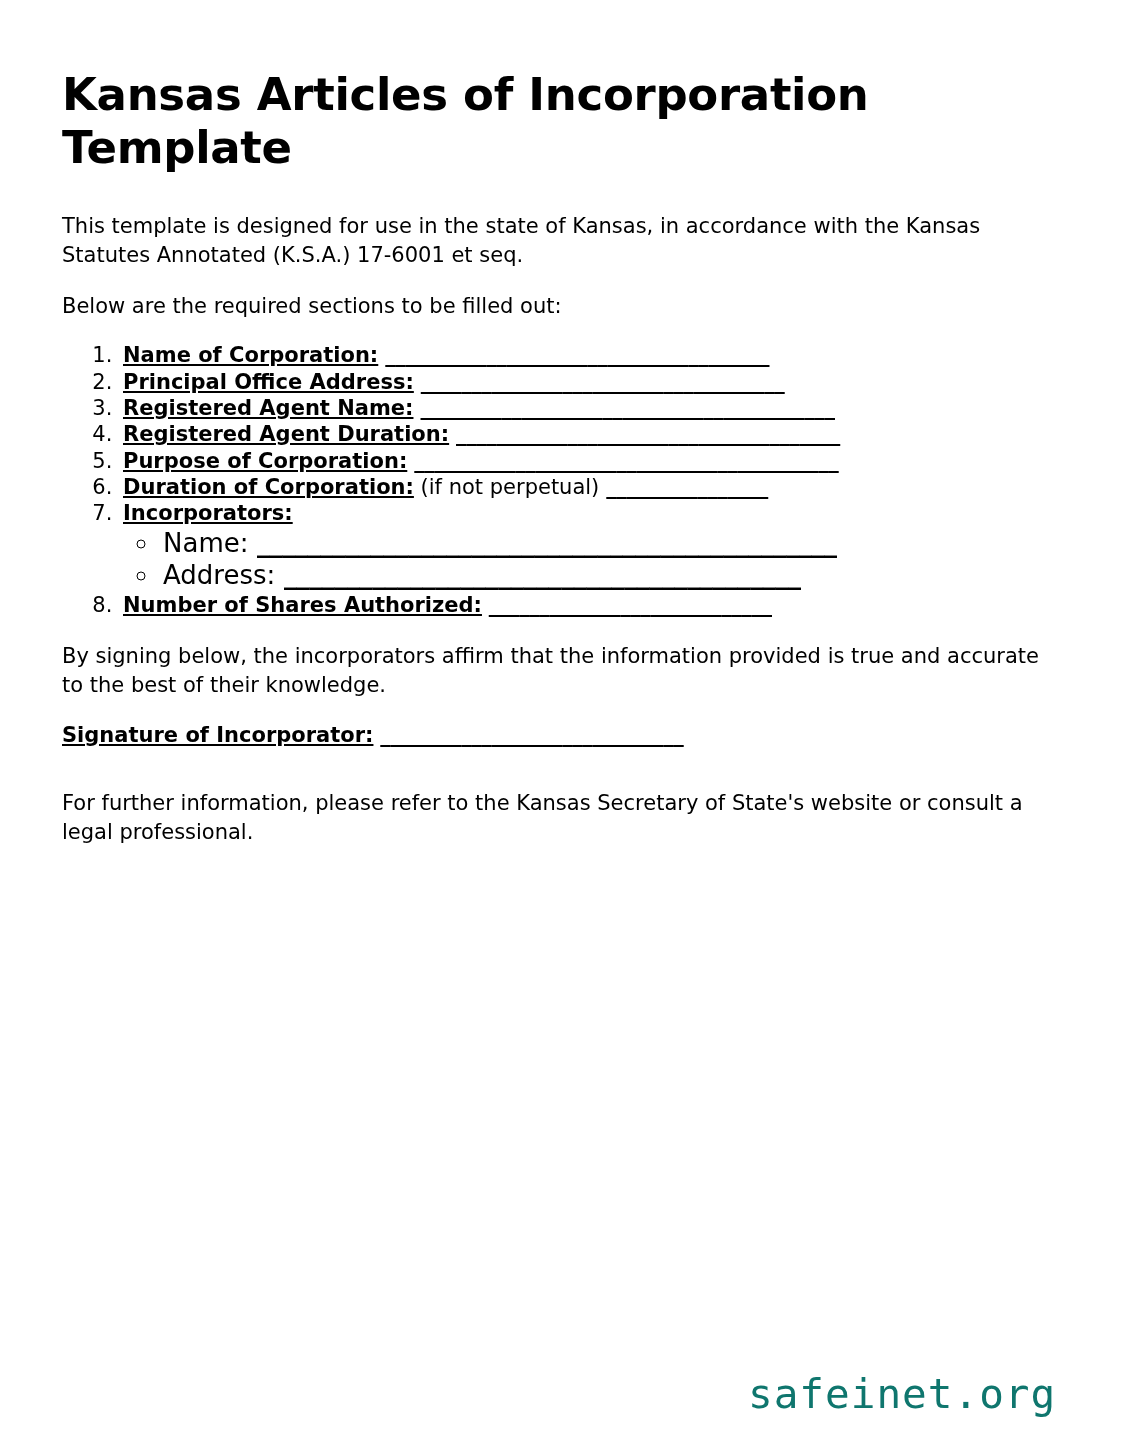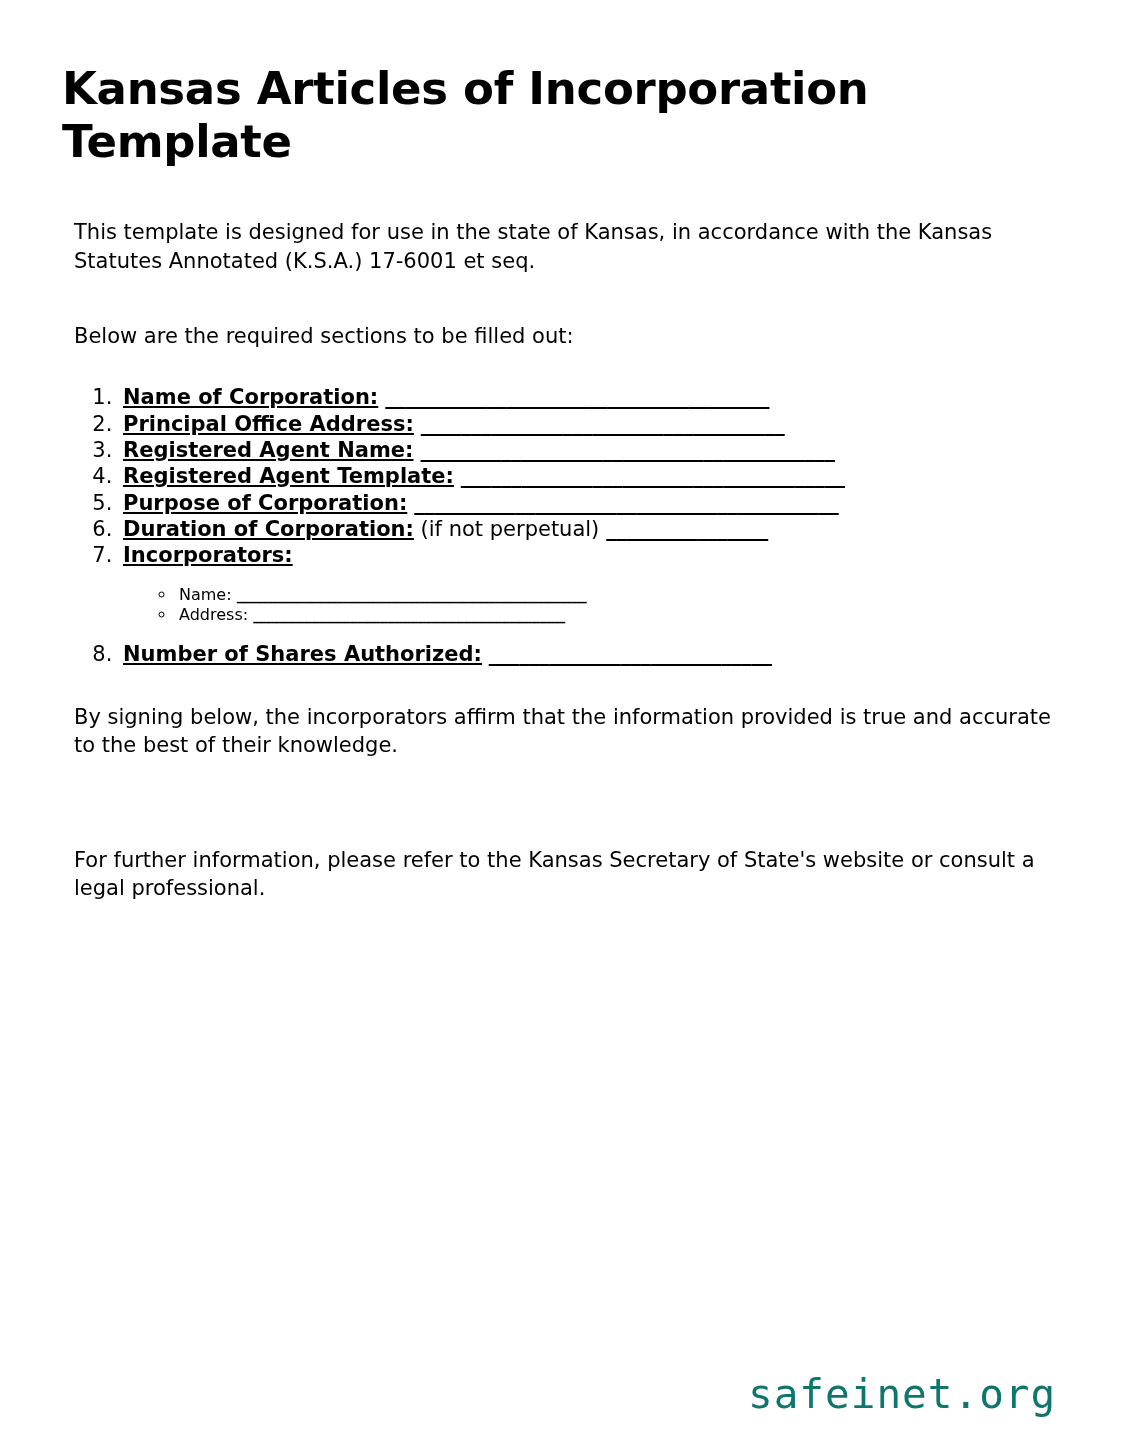--- a/index.html
+++ b/index.html
@@ -21,38 +21,38 @@
     position: absolute;
     top: 0; left: 0;
     width: 1124px;
     height: 1455px;
     background: #ffffff;
   }
 
   .content {
     position: absolute;
     left: 62px;
-    top: 62px;
+    top: 68px;
     width: 1000px;
   }
 
   h1.doc-title {
     font-size: 45px;
     font-weight: bold;
     line-height: 1.18;
     letter-spacing: -0.3px;
     margin: 0 0 0 0;
     padding: 0;
     width: 830px;
   }
 
   p.para {
     font-size: 21px;
     line-height: 1.35;
-    margin: 12px;
+    margin: 0;
     padding: 0;
     width: 995px;
   }
 
   .sp-after-title { height: 38px; }
   .sp-para        { height: 23px; }
   .sp-list-top    { height: 22px; }
   .sp-list-bottom { height: 24px; }
   .sp-sig         { height: 22px; }
   .sp-date        { height: 20px; }
@@ -67,24 +67,24 @@
   }
   ol.req-list > li {
     padding-left: 4px;
     margin: 0;
   }
   ol.req-list > li::marker {
     font-weight: normal;
   }
 
   ul.sub-list {
-    margin: 16px;
+    margin: 0;
     padding: 0 0 0 37px;
     list-style-type: circle;
-    font-size: 16px;
+    font-size: 26px;
     line-height: 1.255;
   }
   ul.sub-list > li {
     padding-left: 3px;
     margin: 0;
   }
 
   .lbl      { font-weight: bold; text-decoration: underline; }
   .lbl-reg  { font-weight: normal; }
 
@@ -140,21 +140,21 @@
 
       <li>
         <span class="lbl">Principal Office Address:</span><span class="lbl-reg"></span><span class="blank"> ____________________________________</span>
       </li>
 
       <li>
         <span class="lbl">Registered Agent Name:</span><span class="lbl-reg"></span><span class="blank"> _________________________________________</span>
       </li>
 
       <li>
-        <span class="lbl">Registered Agent Template:</span><span class="lbl-reg"></span><span class="blank"> ______________________________________</span>
+        <span class="lbl">Registered Agent Duration:</span><span class="lbl-reg"></span><span class="blank"> ______________________________________</span>
       </li>
 
       <li>
         <span class="lbl">Purpose of Corporation:</span><span class="lbl-reg"></span><span class="blank"> __________________________________________</span>
       </li>
 
       <li>
         <span class="lbl">Duration of Corporation:</span><span class="lbl-reg"> (if not perpetual)</span><span class="blank"> ________________</span>
       </li>
 
@@ -175,20 +175,21 @@
       </li>
 
     </ol>
 
     <div class="sp-list-bottom"></div>
 
     <p class="para">By signing below, the incorporators affirm that the information provided is true and accurate to the best of their knowledge.</p>
 
     <div class="sp-sig"></div>
 
+    <p class="sig-line"><span class="lbl">Signature of Incorporator:</span><span class="blank"> ______________________________</span></p>
 
     <div class="sp-date"></div>
 
 
     <div class="sp-final"></div>
 
     <p class="para">For further information, please refer to the Kansas Secretary of State's website or consult a legal professional.</p>
 
   </div>
 

